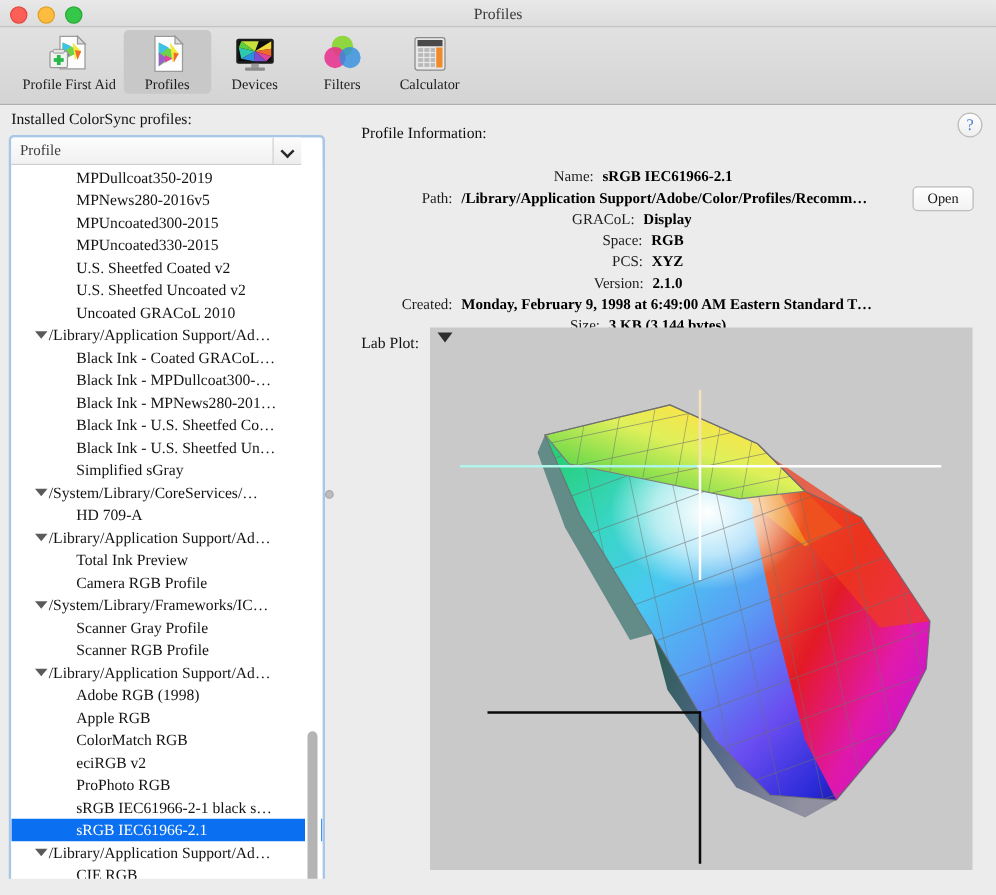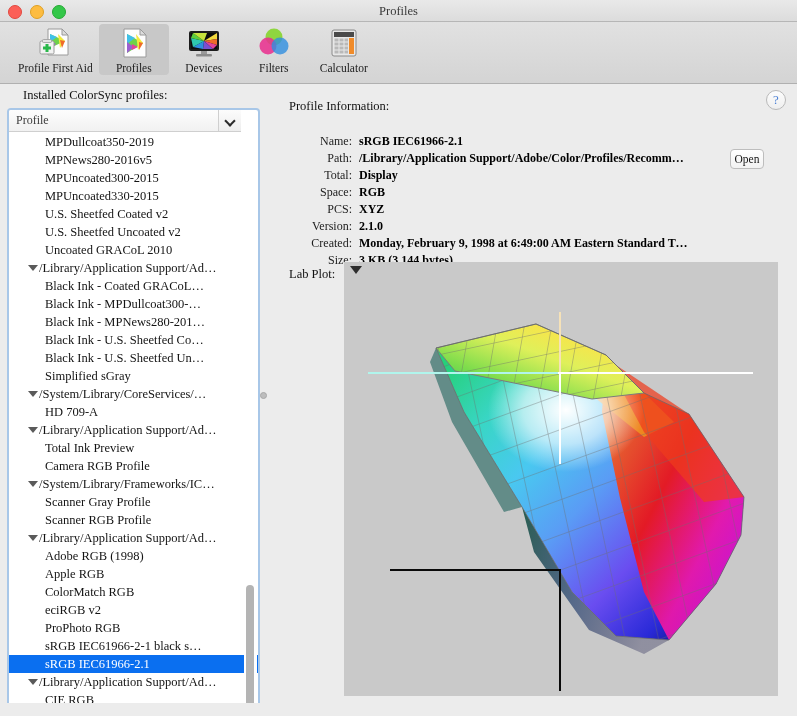--- a/index.html
+++ b/index.html
@@ -40,21 +40,21 @@
     width:auto;min-width:58px;padding:2px 6px 0 6px;margin-top:2px;
     display:flex;flex-direction:column;align-items:center;
     border-radius:4px;cursor:default;
   }
   .tb-item.selected{background:#c8c8c8;}
   .tb-icon{width:38px;height:34px;position:relative;margin-bottom:1px;}
   .tb-label{font-size:11.5px;color:#1c1c1c;line-height:14px;white-space:nowrap;}
 
   
   .left-label{
-    position:absolute;left:23px;top:88px;font-size:12.5px;color:#111;font-weight:400;
+    position:absolute;left:9px;top:88px;font-size:12.5px;color:#111;font-weight:400;
   }
   .listbox{
     position:absolute;left:7px;top:108px;width:253px;height:600px;
     border:2px solid #a8c7e8;border-radius:4px;background:#fff;box-sizing:border-box;
     overflow:hidden;
   }
   .filter-bar{
     position:absolute;left:0;top:0;width:232px;height:22px;
     background:linear-gradient(to bottom,#fdfdfd,#f1f1f1);
     border-bottom:1px solid #cfcfcf;box-sizing:border-box;
@@ -74,21 +74,21 @@
   }
   .rows{
     position:absolute;left:0;top:23px;width:249px;height:574px;
     overflow:hidden;background:#fff;
   }
   .row{
     height:18px;line-height:18px;font-size:12.5px;color:#131313;
     white-space:nowrap;overflow:hidden;position:relative;
   }
   .row.group{padding-left:30px;}
-  .row.leaf{padding-left:36px;}
+  .row.leaf{padding-left:52px;}
   .row.selected{background:#0a6ff0;color:#fff;}
   .tri{
     position:absolute;left:19px;top:6px;width:0;height:0;
     border-left:5px solid transparent;border-right:5px solid transparent;
     border-top:6px solid #5a5a5a;
   }
   .scroll-track{
     position:absolute;right:1px;top:23px;width:13px;height:574px;background:#fff;
   }
   .scroll-thumb{
@@ -100,31 +100,31 @@
   }
 
   
   .info-title{position:absolute;left:289px;top:99px;font-size:12.5px;color:#111;}
   .help-btn{
     position:absolute;left:766px;top:90px;width:20px;height:20px;border-radius:50%;
     border:1px solid #b9b9b9;background:linear-gradient(to bottom,#fdfdfd,#efefef);
     color:#4a7fd4;font-size:13px;line-height:18px;text-align:center;box-sizing:border-box;
   }
   .info-table{position:absolute;left:289px;top:133px;width:420px;}
-  .info-row{display:flex;height:16px;line-height:16px;margin-bottom:1px;}
+  .info-row{display:flex;height:16px;line-height:16px;margin-bottom:1px;justify-content:center;}
   .info-key{
     width:70px;text-align:right;padding-right:7px;font-size:12px;color:#1c1c1c;
     white-space:nowrap;box-sizing:border-box;
   }
   .info-val{
     font-size:12px;color:#000;font-weight:bold;white-space:nowrap;
     overflow:hidden;text-overflow:ellipsis;max-width:330px;
   }
   .open-btn{
-    position:absolute;left:730px;top:149px;width:34px;height:20px;
+    position:absolute;left:730px;top:149px;width:49px;height:20px;
     border:1px solid #bdbdbd;border-radius:4px;
     background:linear-gradient(to bottom,#ffffff,#f2f2f2);
     font-size:11.5px;color:#141414;text-align:center;line-height:19px;box-sizing:border-box;
   }
   .lab-label{position:absolute;left:289px;top:267px;font-size:12.5px;color:#111;}
   .plot{
     position:absolute;left:344px;top:262px;width:434px;height:434px;
     background:#c9c9c9;overflow:hidden;
   }
   .plot-tri{
@@ -310,21 +310,21 @@
   <div class="info-table" id="info-table">
       <div class="info-row">
         <div class="info-key">Name:</div>
         <div class="info-val">sRGB IEC61966-2.1</div>
       </div>
       <div class="info-row">
         <div class="info-key">Path:</div>
         <div class="info-val">/Library/Application Support/Adobe/Color/Profiles/Recommended…</div>
       </div>
       <div class="info-row">
-        <div class="info-key">Total:</div>
+        <div class="info-key">GRACoL:</div>
         <div class="info-val">Display</div>
       </div>
       <div class="info-row">
         <div class="info-key">Space:</div>
         <div class="info-val">RGB</div>
       </div>
       <div class="info-row">
         <div class="info-key">PCS:</div>
         <div class="info-val">XYZ</div>
       </div>

